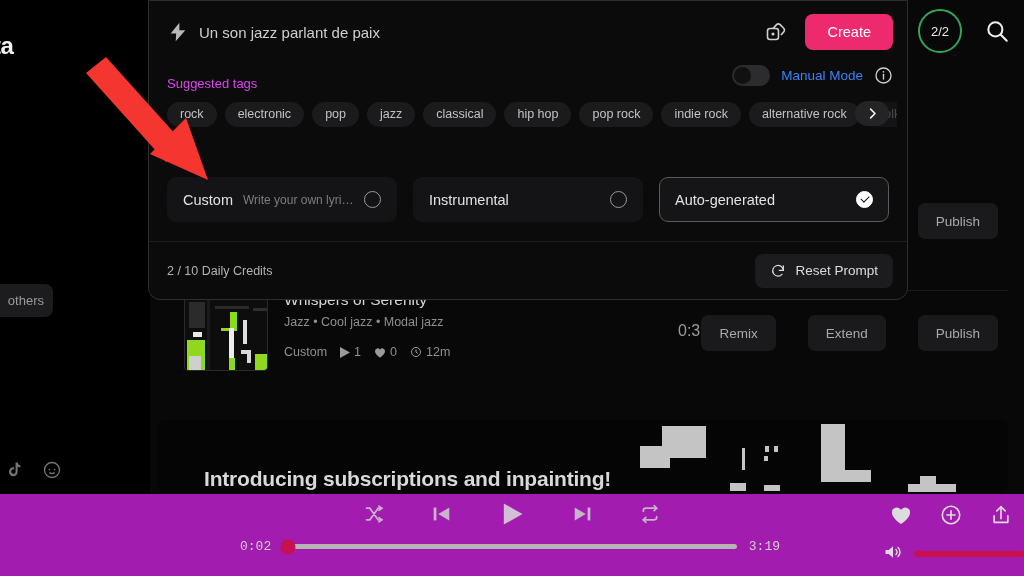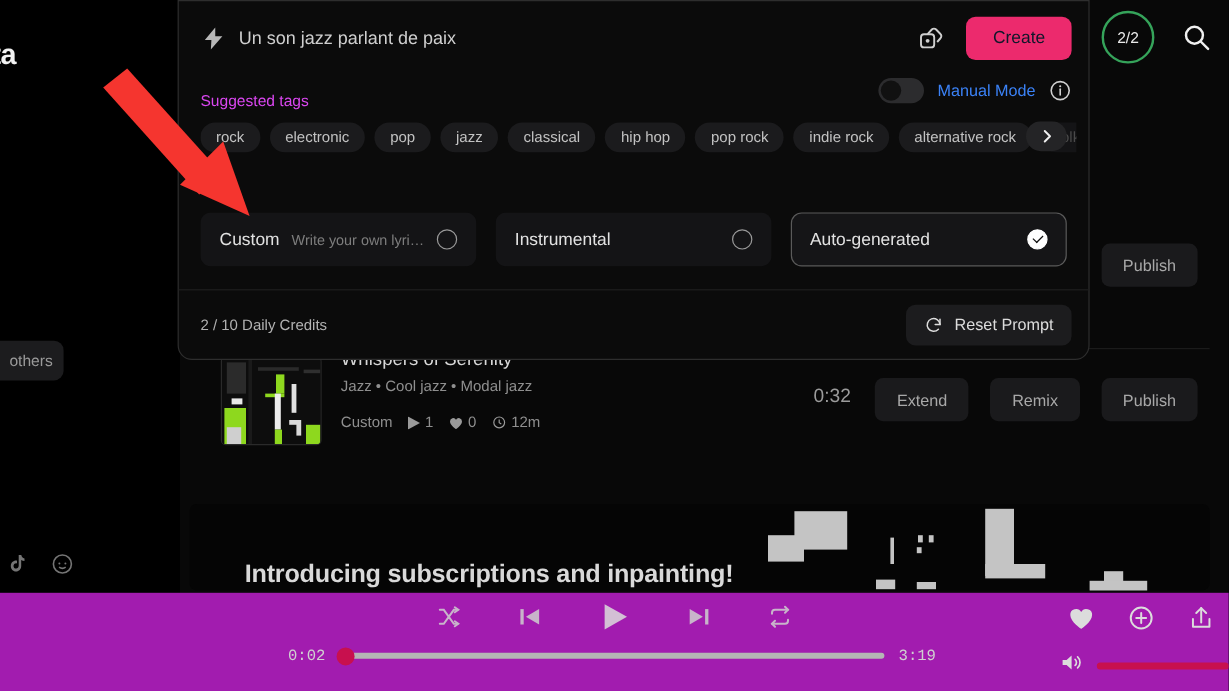--- a/index.html
+++ b/index.html
@@ -46,21 +46,21 @@
   }
   .song-title { position:absolute; left:126px; top:0px; font-size:15.5px; color:#d6d6d6; }
   .song-tags  { position:absolute; left:126px; top:24px; font-size:12.5px; color:#8f8f8f; }
   .song-meta  { position:absolute; left:126px; top:54px; font-size:12.5px; color:#8f8f8f; display:flex; align-items:center; gap:13px; }
   .song-meta .mi { display:flex; align-items:center; gap:4px; }
   .song-dur { position:absolute; left:520px; top:31px; font-size:16px; color:#9b9b9b; }
 
   .row-actions { position:absolute; right:10px; top:24px; display:flex; gap:18px; }
   .act-btn {
     min-width:62px; height:36px; padding:0 18px; background:#1a1a1c; border-radius:7px;
-    color:#a8a8a8; font-size:13.5px; display:flex; align-items:center; justify-content:center;
+    color:#a8a8a8; font-size:13.5px; display:flex; align-items:center; justify-content:center;margin-left:14px;
   }
   .row-actions-upper { position:absolute; right:10px; top:-88px; display:flex; gap:18px; }
 
   
   .banner {
     position:absolute; left:8px; top:420px; right:16px; height:72px;
     background:#050505; border-radius:6px; overflow:hidden;
   }
   .banner-text {
     position:absolute; left:46px; bottom:1px; font-size:21px; font-weight:bold;
@@ -85,21 +85,21 @@
     position:absolute; left:148px; top:0; width:760px; height:300px;
     background:#0b0b0b; border:1px solid #2e2e2e; border-radius:12px;
     border-top-left-radius:0; border-top-right-radius:0;
     z-index:20;
   }
   .m-head { position:absolute; left:0; top:0; right:0; height:62px; display:flex; align-items:center; padding:0 14px 0 18px; }
   .bolt { width:22px; height:22px; flex:0 0 22px; }
   .m-prompt { margin-left:10px; font-size:15px; color:#cfcfcf; flex:1; }
   .dice { width:24px; height:24px; margin-right:16px; }
   .create-btn {
-    background:#ec2a6d; color:#0f172a; font-size:14.5px; border-radius:8px;
+    background:#ec2a6d; color:#ffffff; font-size:14.5px; border-radius:8px;
     height:36px; padding:0 22px; display:flex; align-items:center; justify-content:center;
   }
 
   .m-sugg { position:absolute; left:18px; top:75px; font-size:13px; color:#d946ef; }
   .toggle-wrap { position:absolute; right:14px; top:64px; display:flex; align-items:center; gap:11px; }
   .toggle { width:38px; height:21px; border-radius:11px; background:#2c2c2e; position:relative; }
   .toggle .kn { position:absolute; left:2px; top:2px; width:17px; height:17px; border-radius:50%; background:#111; }
   .toggle-lbl { font-size:13.5px; color:#3b82f6; }
   .info-ic { width:19px; height:19px; }
 
@@ -226,22 +226,22 @@
           <svg width="12" height="12" viewBox="0 0 24 24" fill="none" stroke="#9a9a9a" stroke-width="2">
               <circle cx="12" cy="12" r="9"></circle>
               <path d="M12 7v5.5l3.5 2"></path>
             </svg>
           <span>12m</span>
         </span>
       </div>
       <div class="song-dur">0:32</div>
 
       <div class="row-actions">
+        <div class="act-btn">Remix</div>
         <div class="act-btn">Extend</div>
-        <div class="act-btn">Remix</div>
         <div class="act-btn">Publish</div>
       </div>
     </div>
 
     <div class="banner">
       <div class="blk" style="left:504px;top:6px;width:44px;height:32px;"></div>
       <div class="blk" style="left:482px;top:26px;width:30px;height:22px;"></div>
       <div class="blk" style="left:584px;top:28px;width:3px;height:22px;"></div>
       <div class="blk" style="left:607px;top:26px;width:4px;height:6px;"></div>
       <div class="blk" style="left:616px;top:26px;width:4px;height:6px;"></div>

